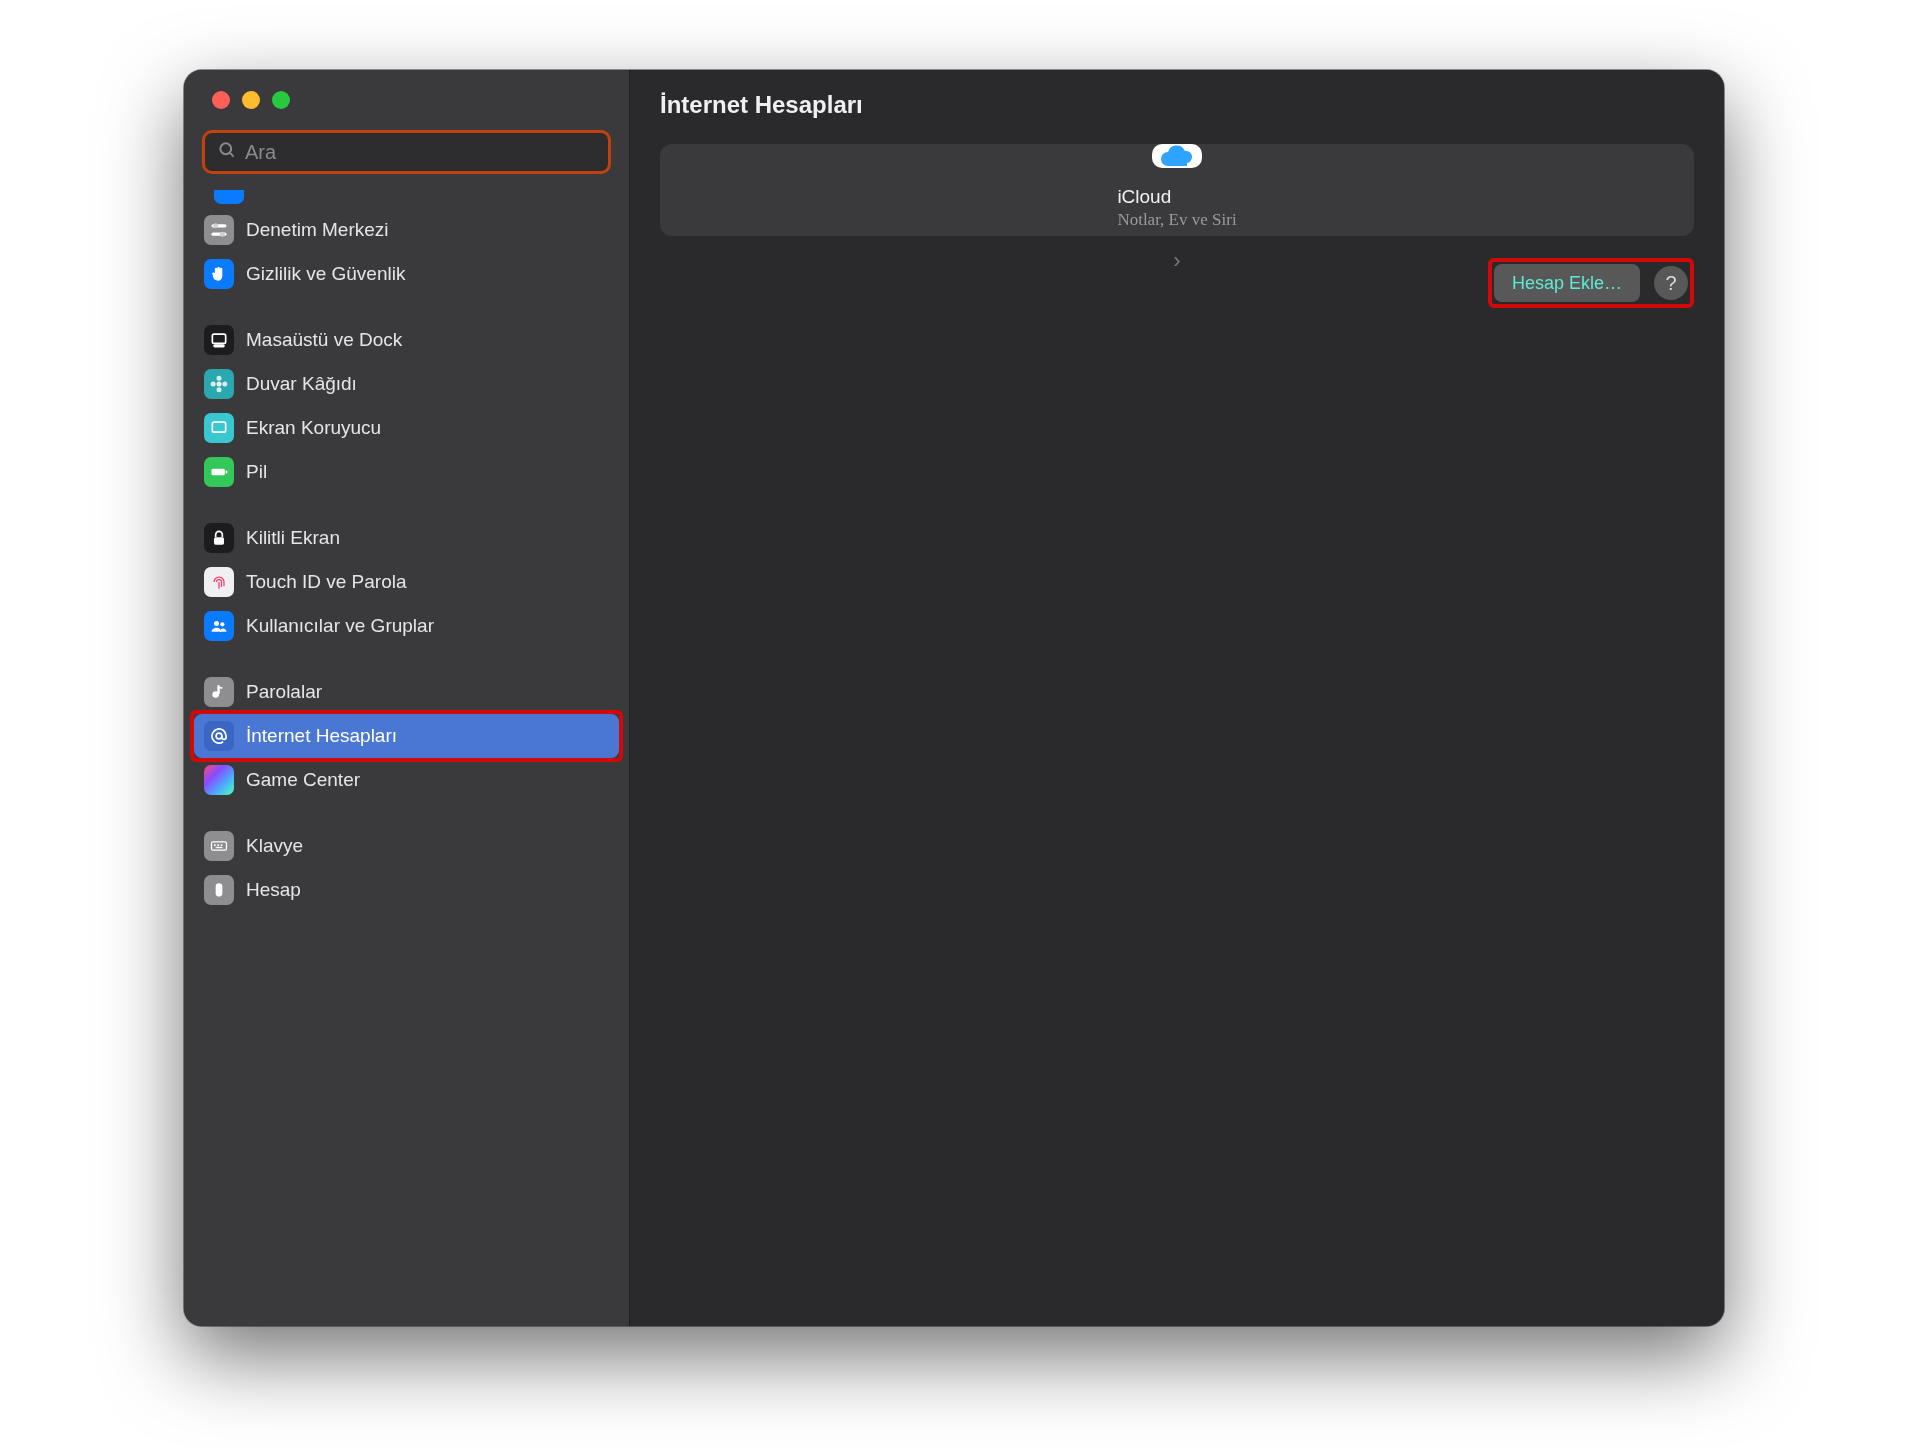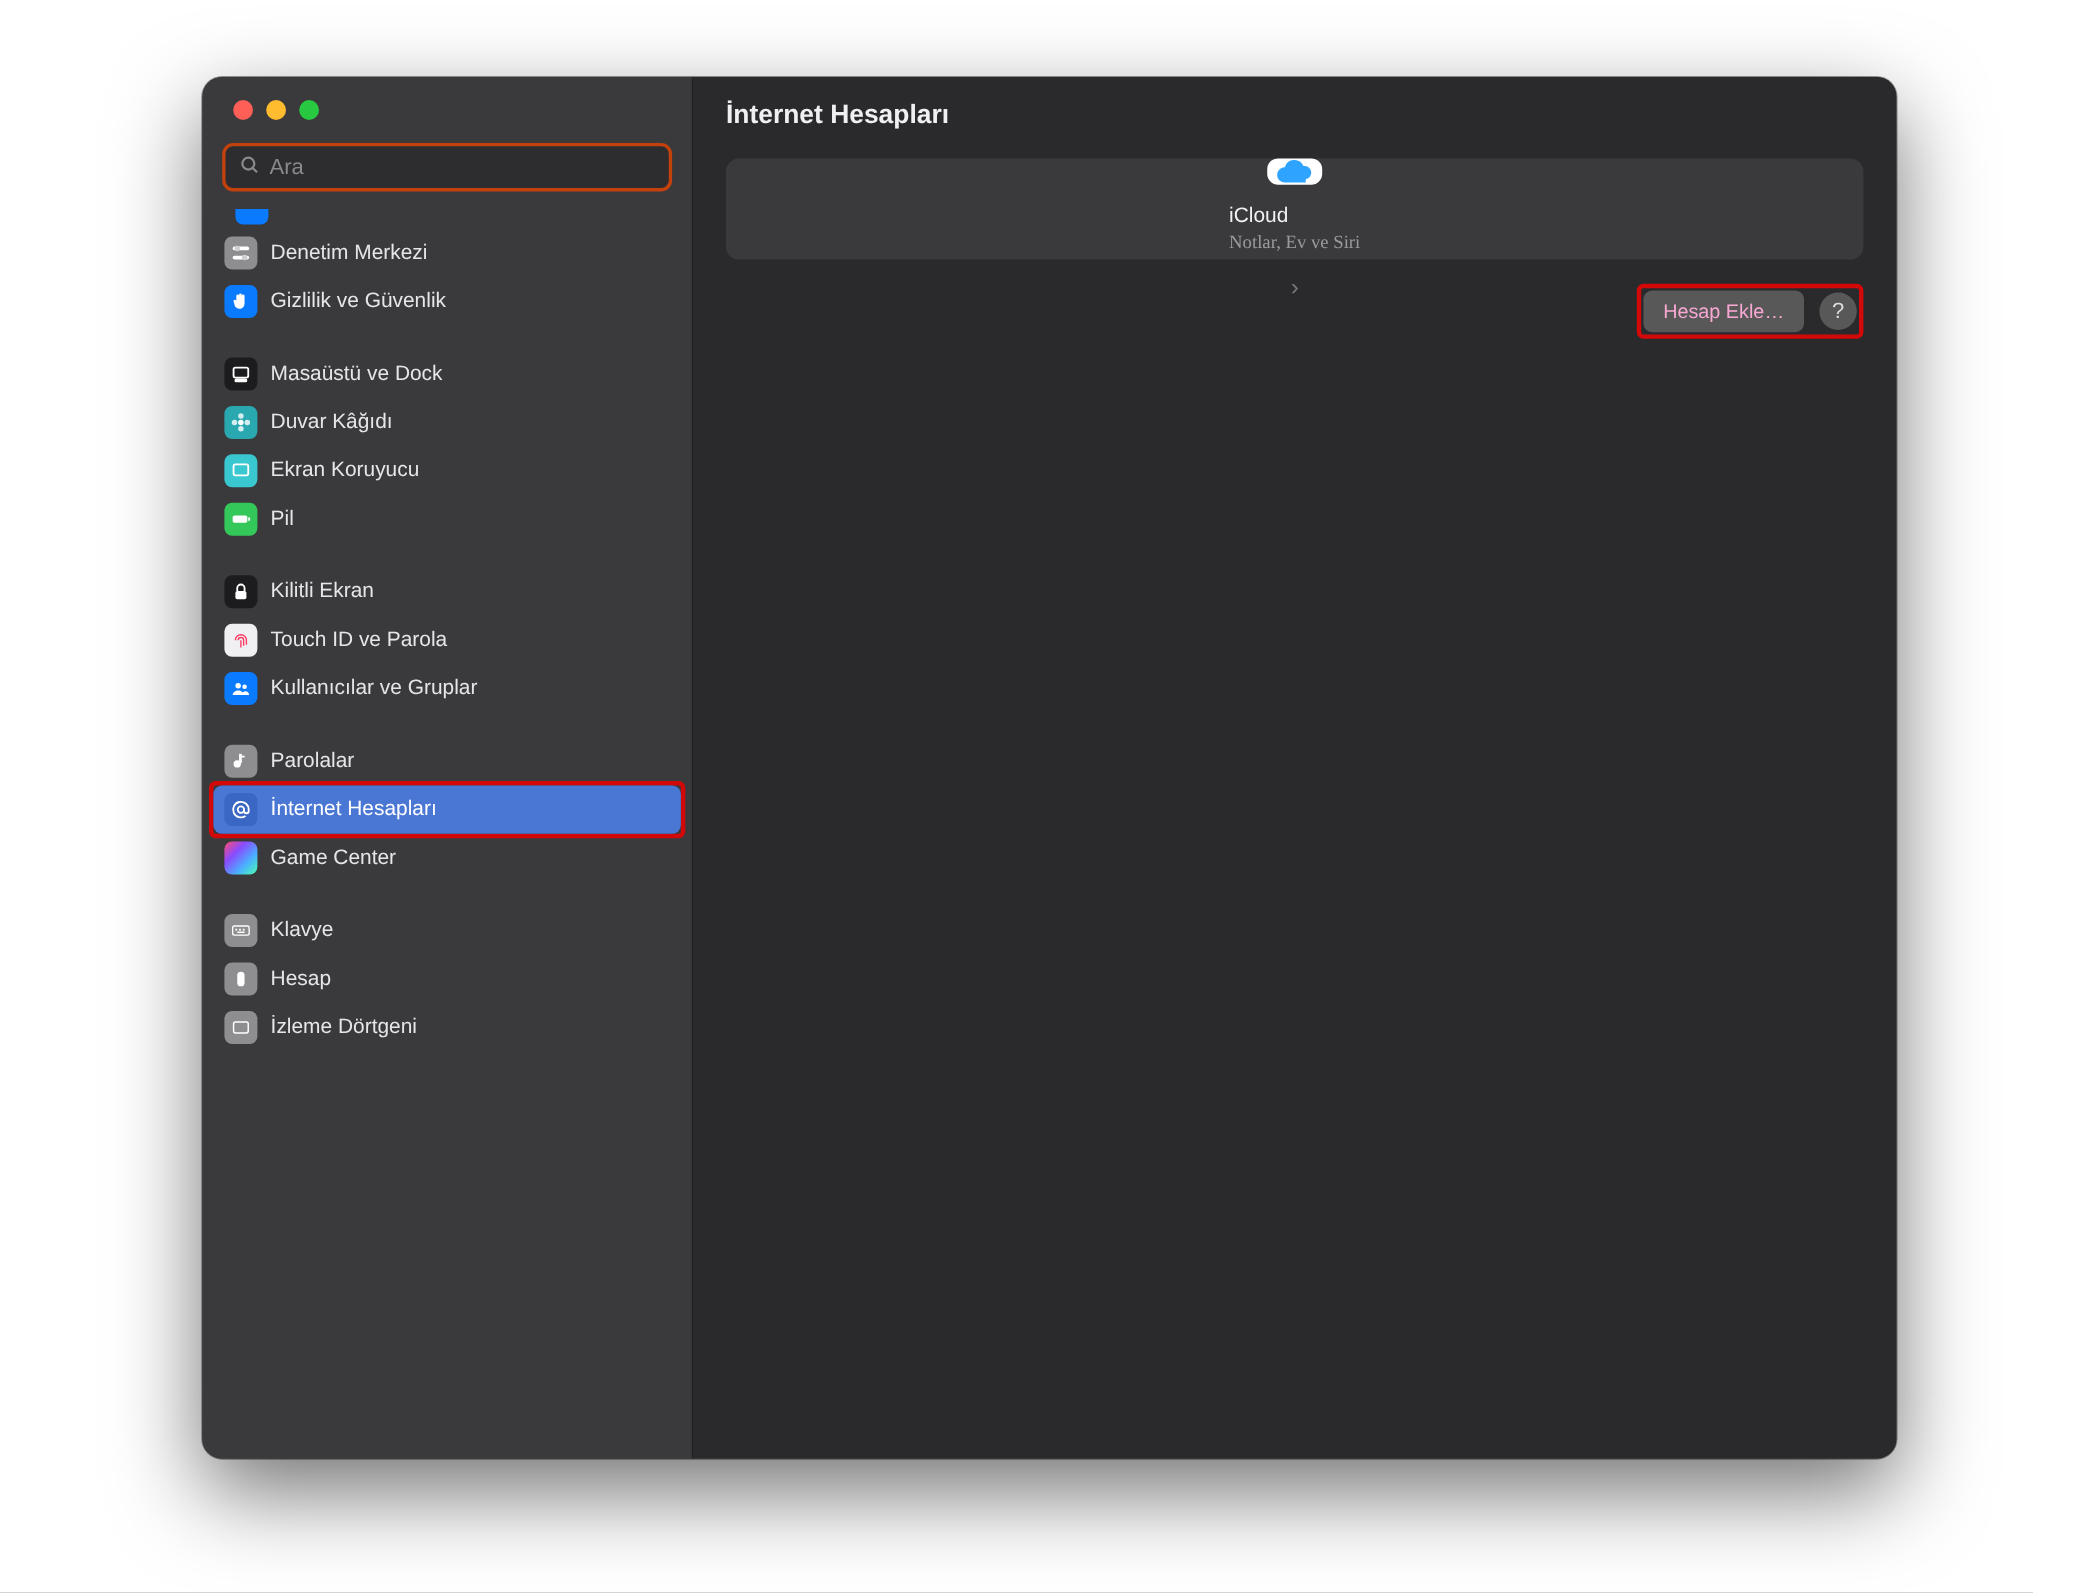--- a/index.html
+++ b/index.html
@@ -143,21 +143,21 @@
   .chevron { color:#7a7a7c; font-size:22px; }
   .actions {
     margin: 22px 30px 0 30px;
     display: flex;
     justify-content: flex-end;
     align-items: center;
     gap: 14px;
   }
   .btn {
     background: #585858;
-    color: #f9a8d4;
+    color: #5eead4;
     border: none;
     border-radius: 8px;
     height: 38px;
     padding: 0 18px;
     font-size: 18px;
   }
   .help-btn {
     width: 34px; height: 34px;
     border-radius: 50%;
     background: #585858;
@@ -368,28 +368,20 @@
 
       <div class="nav-item">
         <span class="icon bg-grey">
           <svg class="ic-svg" viewBox="0 0 24 24" fill="#fff">
               <rect x="8" y="4" width="8" height="16" rx="4"></rect>
             </svg>
         </span>
         <span class="label">Hesap</span>
       </div>
 
-      <div class="nav-item">
-        <span class="icon bg-grey">
-          <svg class="ic-svg" viewBox="0 0 24 24" fill="none" stroke="#fff" stroke-width="1.6">
-              <rect x="4" y="6" width="16" height="12" rx="2"></rect>
-            </svg>
-        </span>
-        <span class="label">İzleme Dörtgeni</span>
-      </div>
 
     </div>
   </aside>
 
   <main class="main">
     <div class="main-header">
       <h1>İnternet Hesapları</h1>
     </div>
 
     <div class="account-card">

